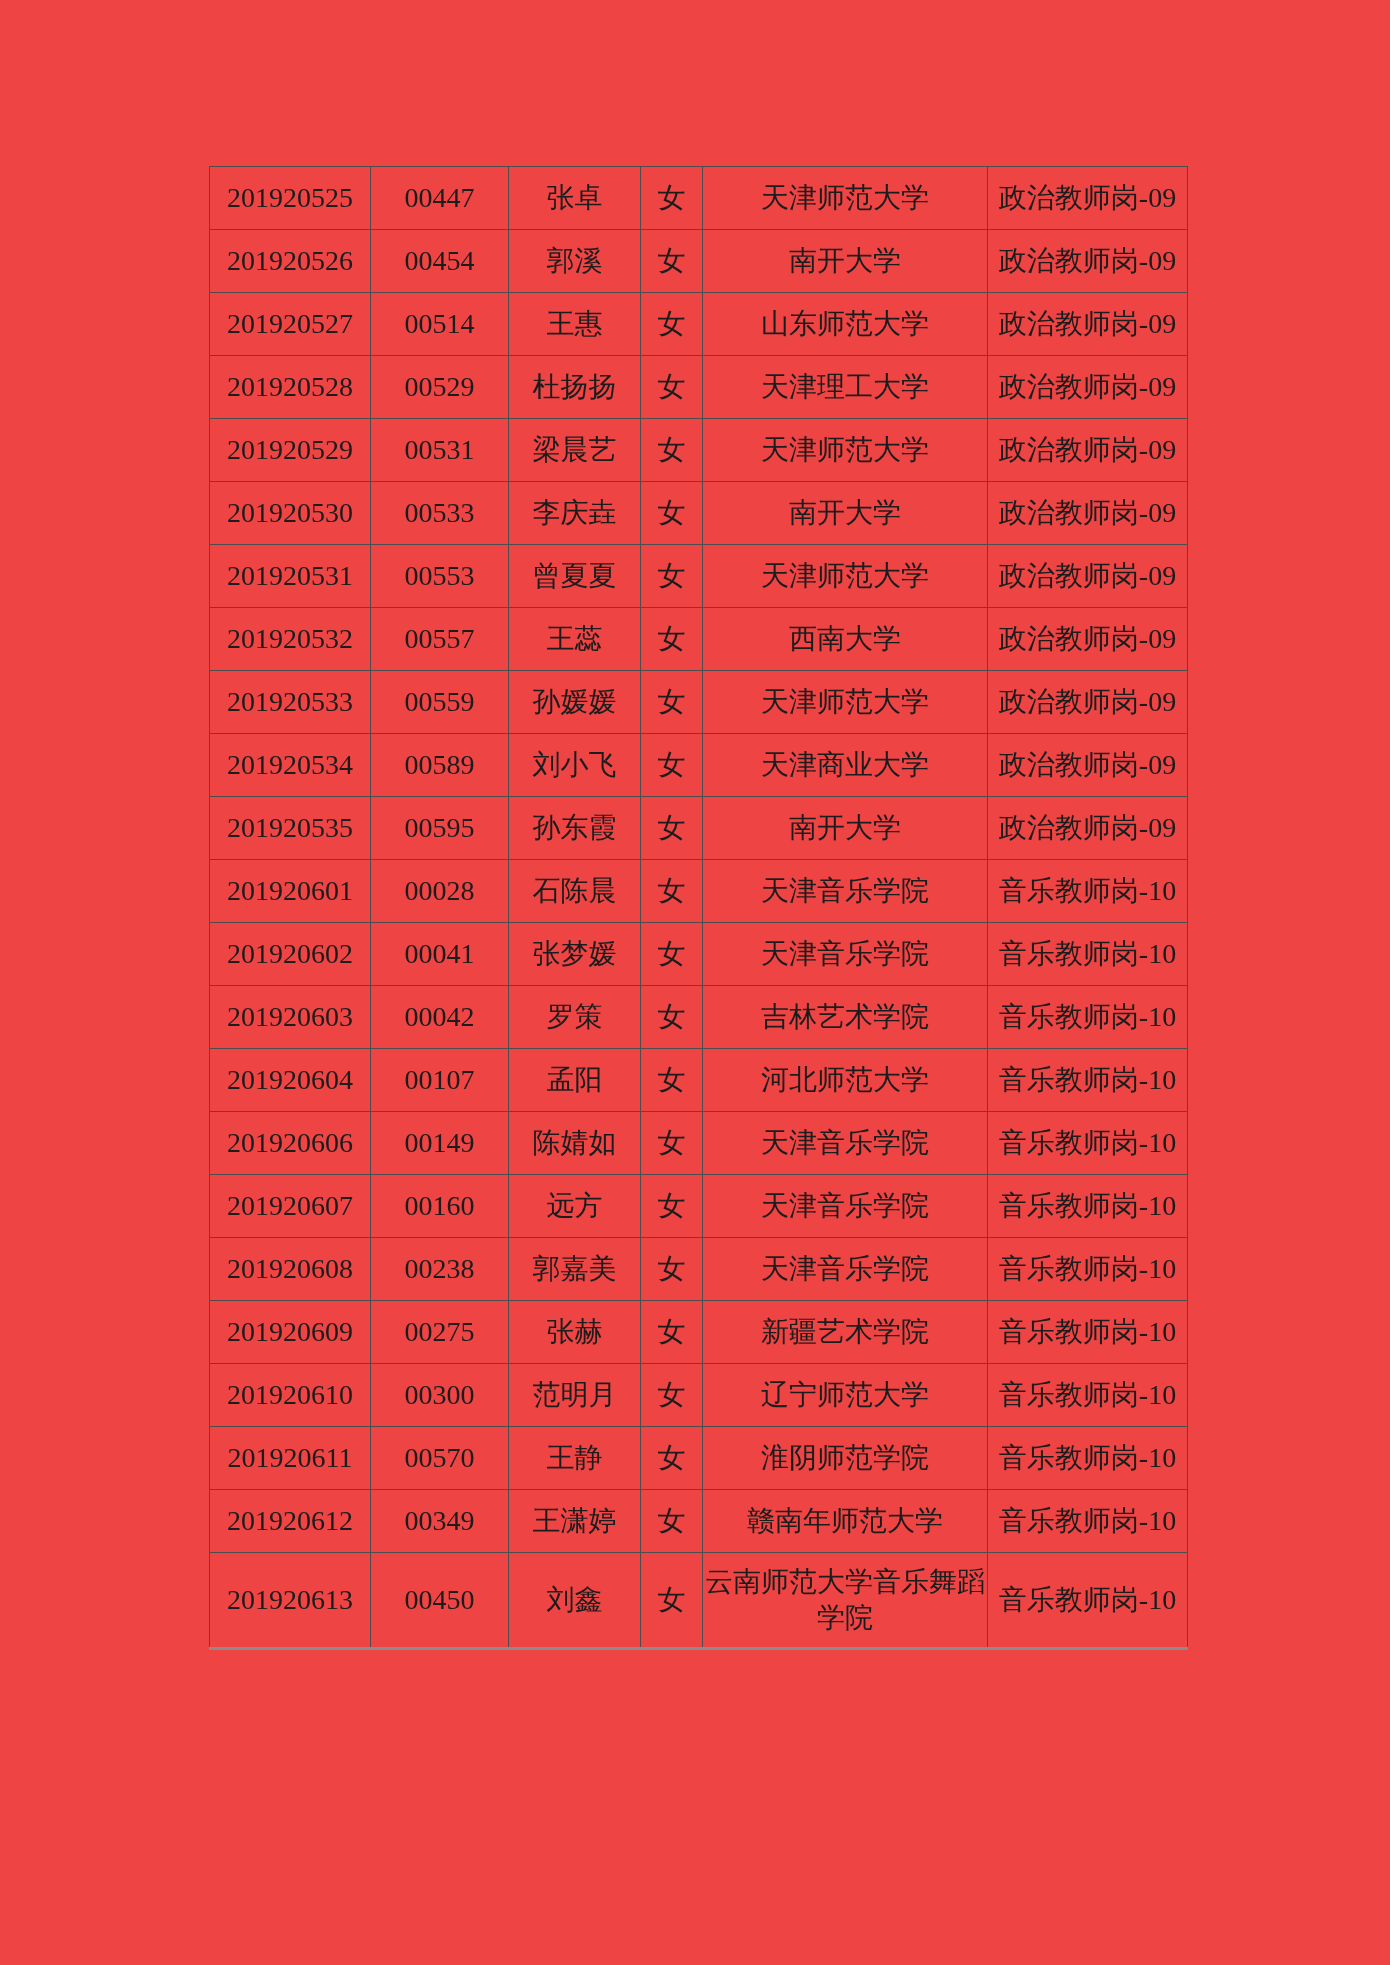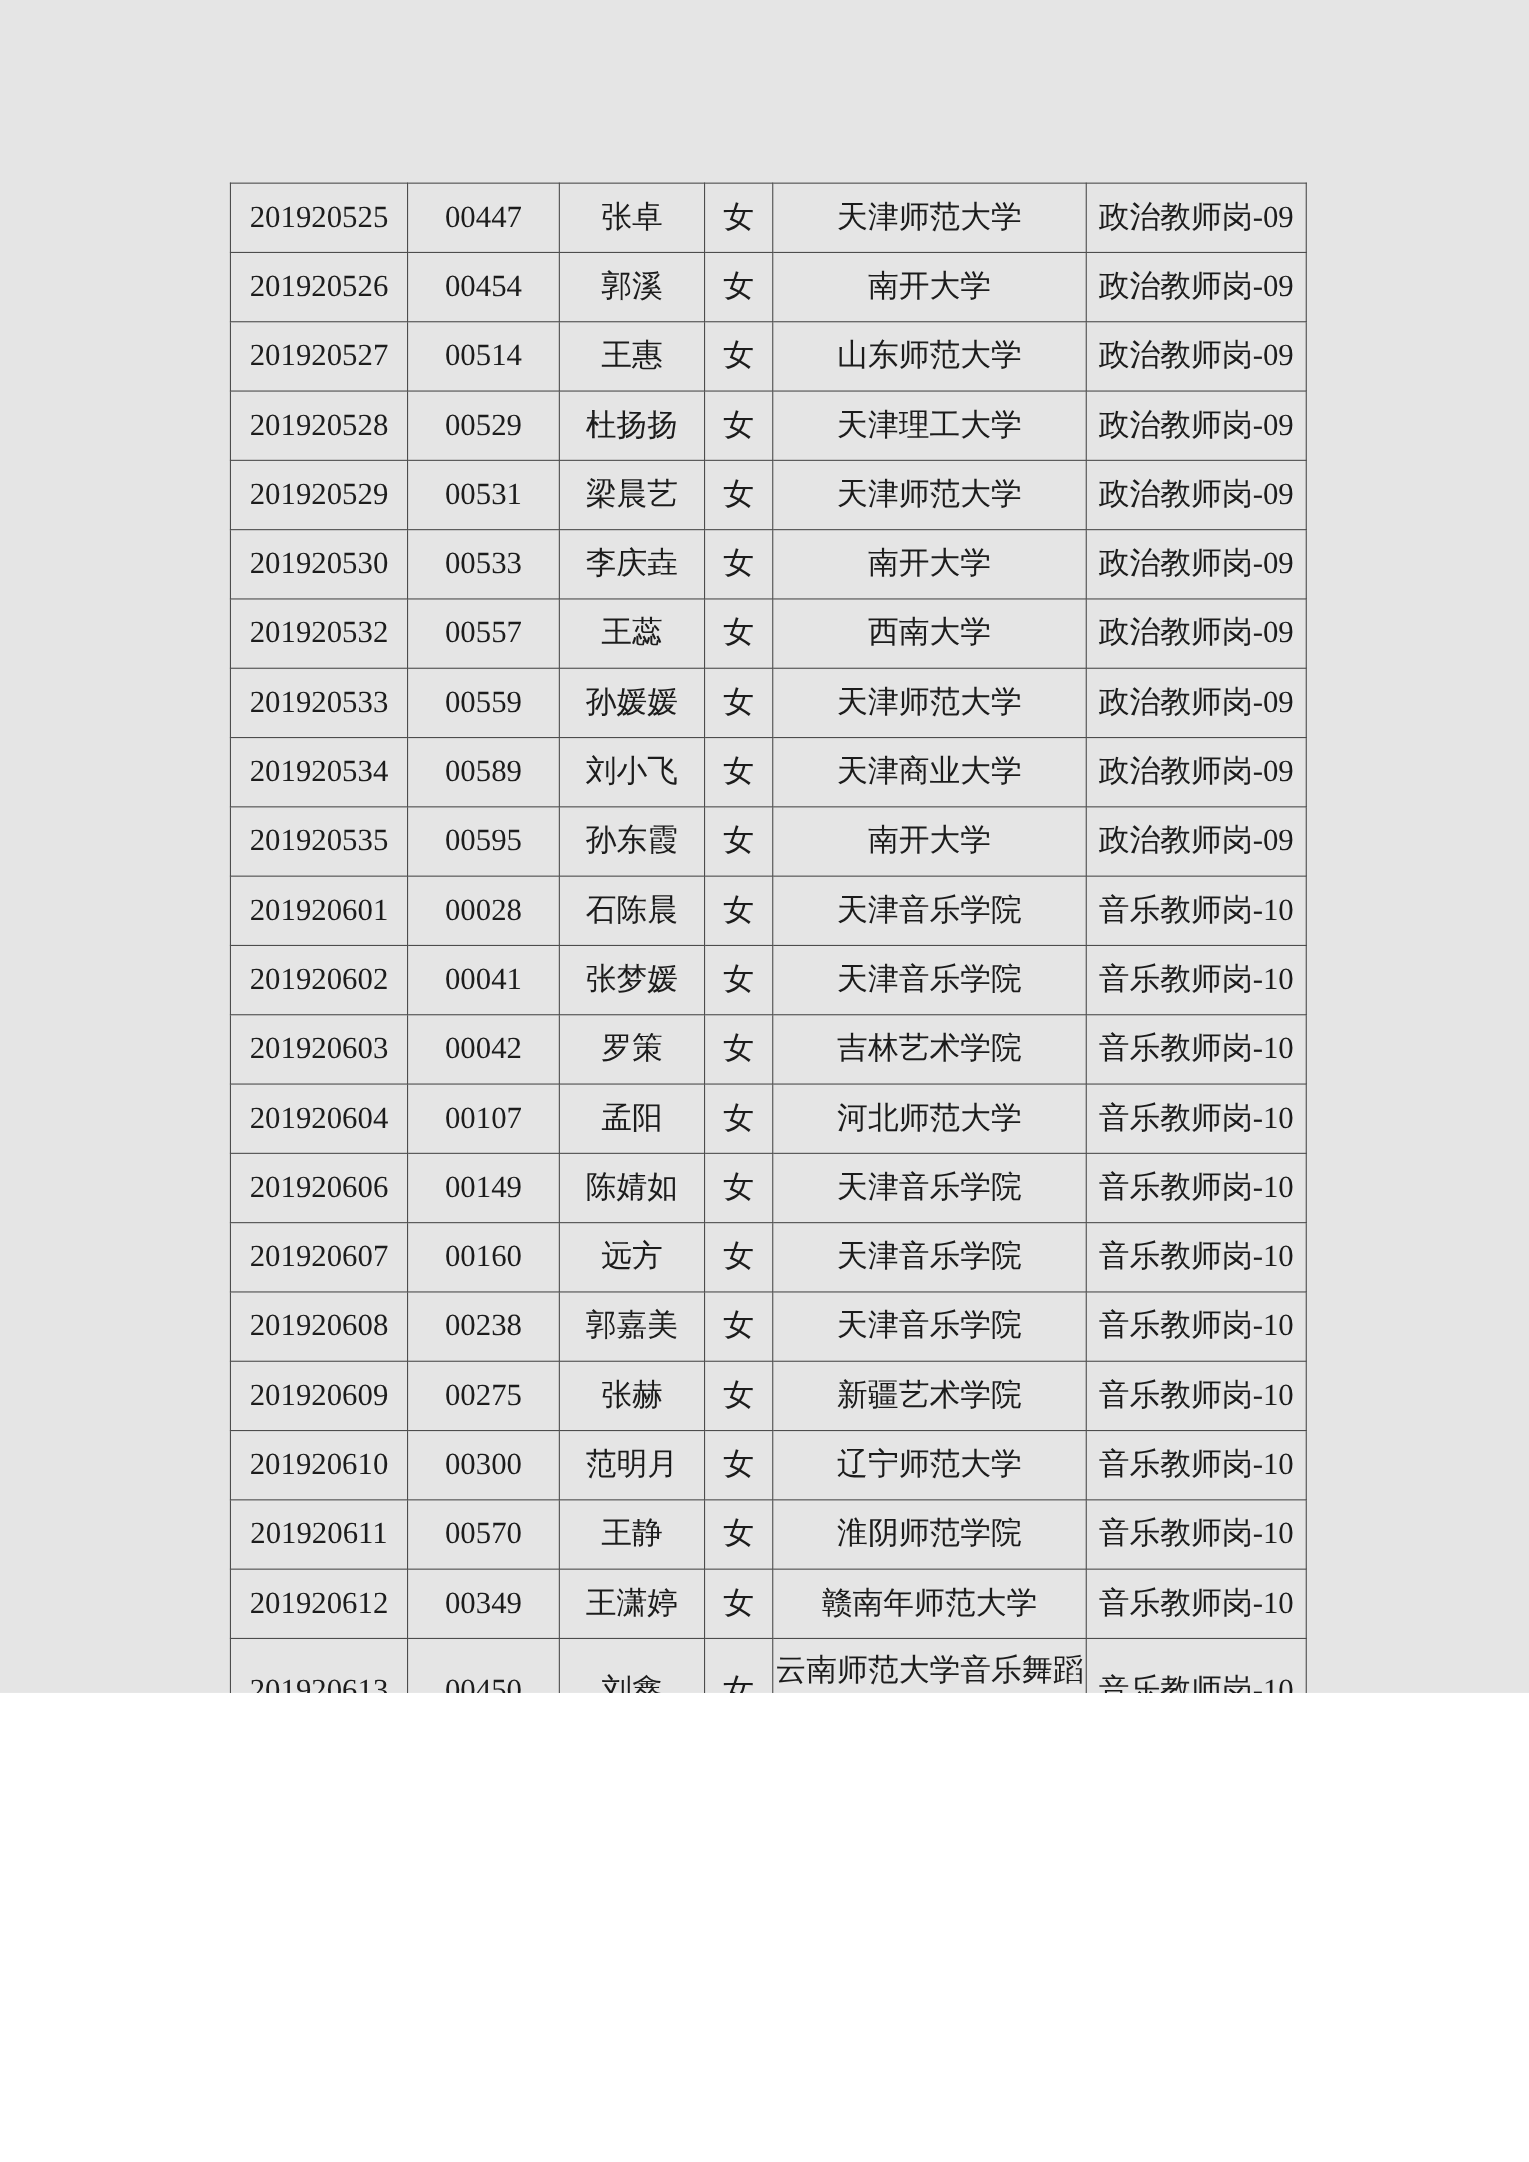--- a/index.html
+++ b/index.html
@@ -3,22 +3,22 @@
   <meta charset="utf-8">
   <style>
     html, body {
       margin: 0;
       padding: 0;
       background: #ffffff;
     }
     .page {
       position: relative;
       width: 1390px;
-      height: 1539px;
-      background: #e5e5e5;
+      height: 1965px;
+      background: #ef4444;
       overflow: hidden;
       font-family: "Liberation Serif", "DejaVu Serif", serif;
       color: #1c1c1c;
     }
     table.roster {
       position: absolute;
       left: 209px;
       top: 166px;
       width: 978px;
       border-collapse: collapse;
@@ -102,20 +102,28 @@
   </tr>
         <tr>
     <td>201920530</td>
     <td>00533</td>
     <td>李庆垚</td>
     <td>女</td>
     <td>南开大学</td>
     <td>政治教师岗-09</td>
   </tr>
         <tr>
+    <td>201920531</td>
+    <td>00553</td>
+    <td>曾夏夏</td>
+    <td>女</td>
+    <td>天津师范大学</td>
+    <td>政治教师岗-09</td>
+  </tr>
+        <tr>
     <td>201920532</td>
     <td>00557</td>
     <td>王蕊</td>
     <td>女</td>
     <td>西南大学</td>
     <td>政治教师岗-09</td>
   </tr>
         <tr>
     <td>201920533</td>
     <td>00559</td>

